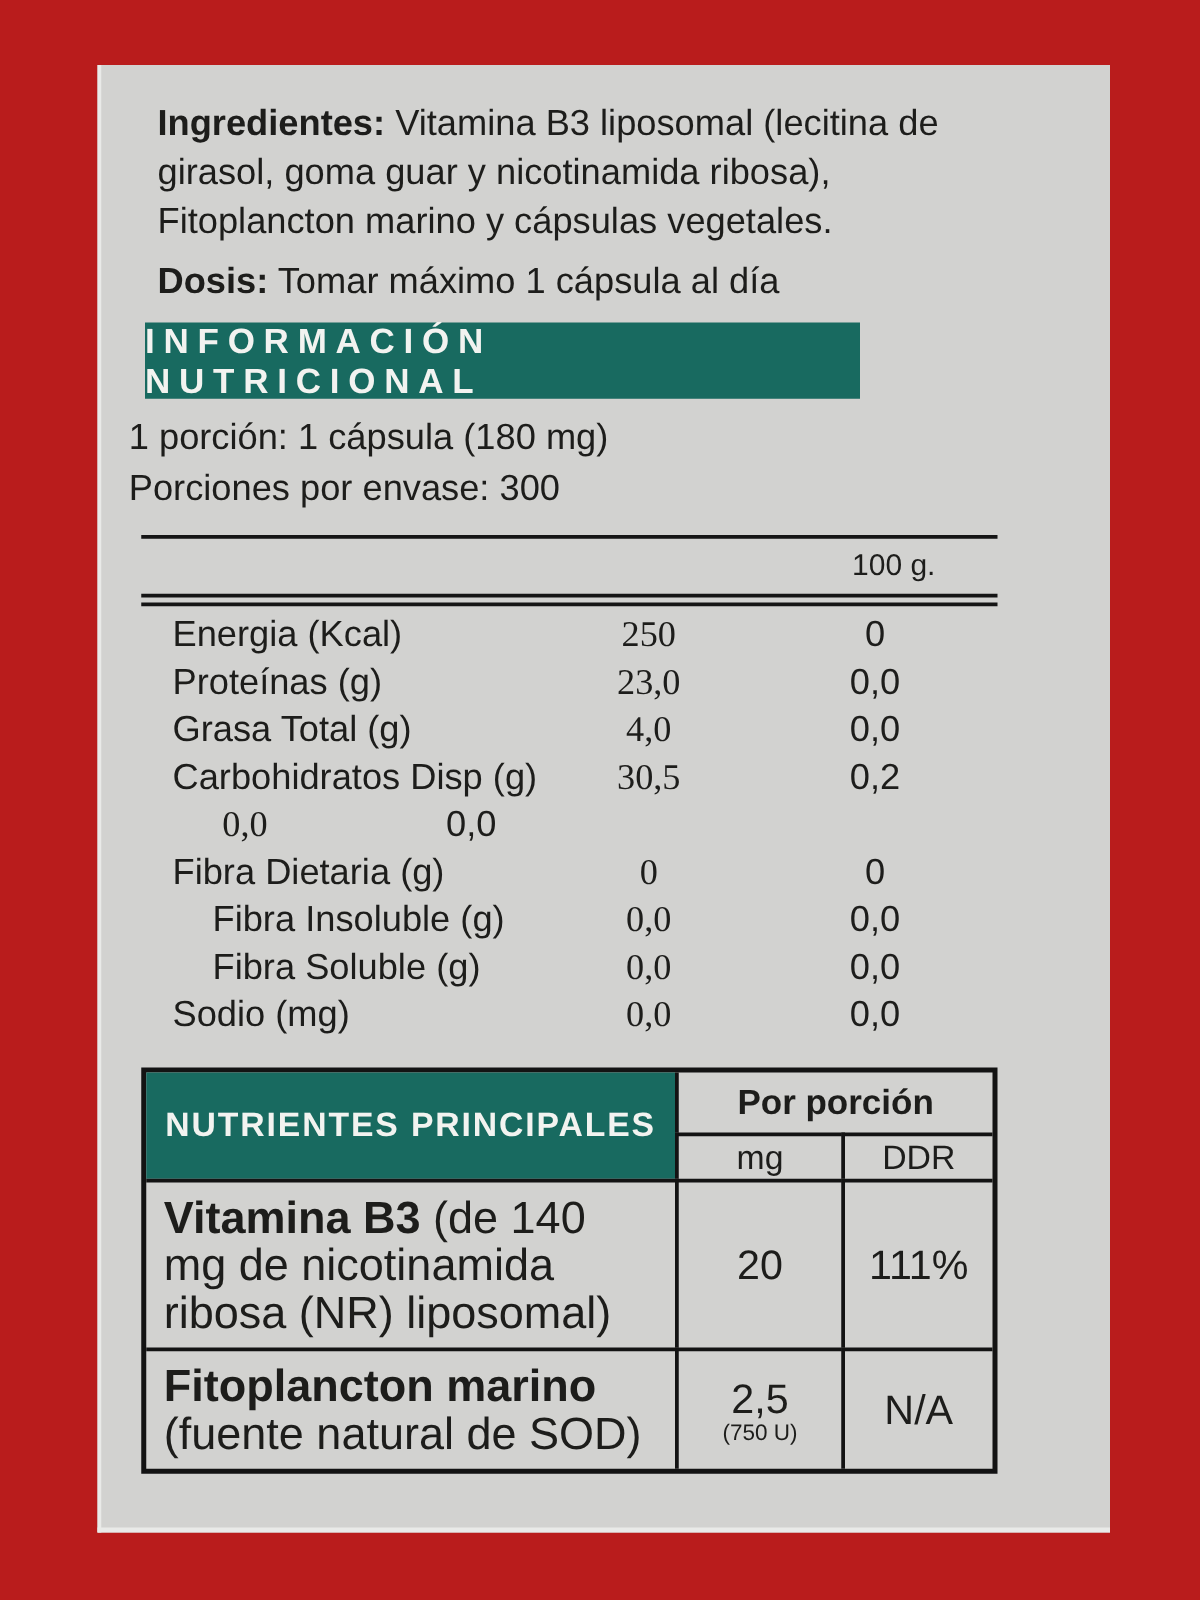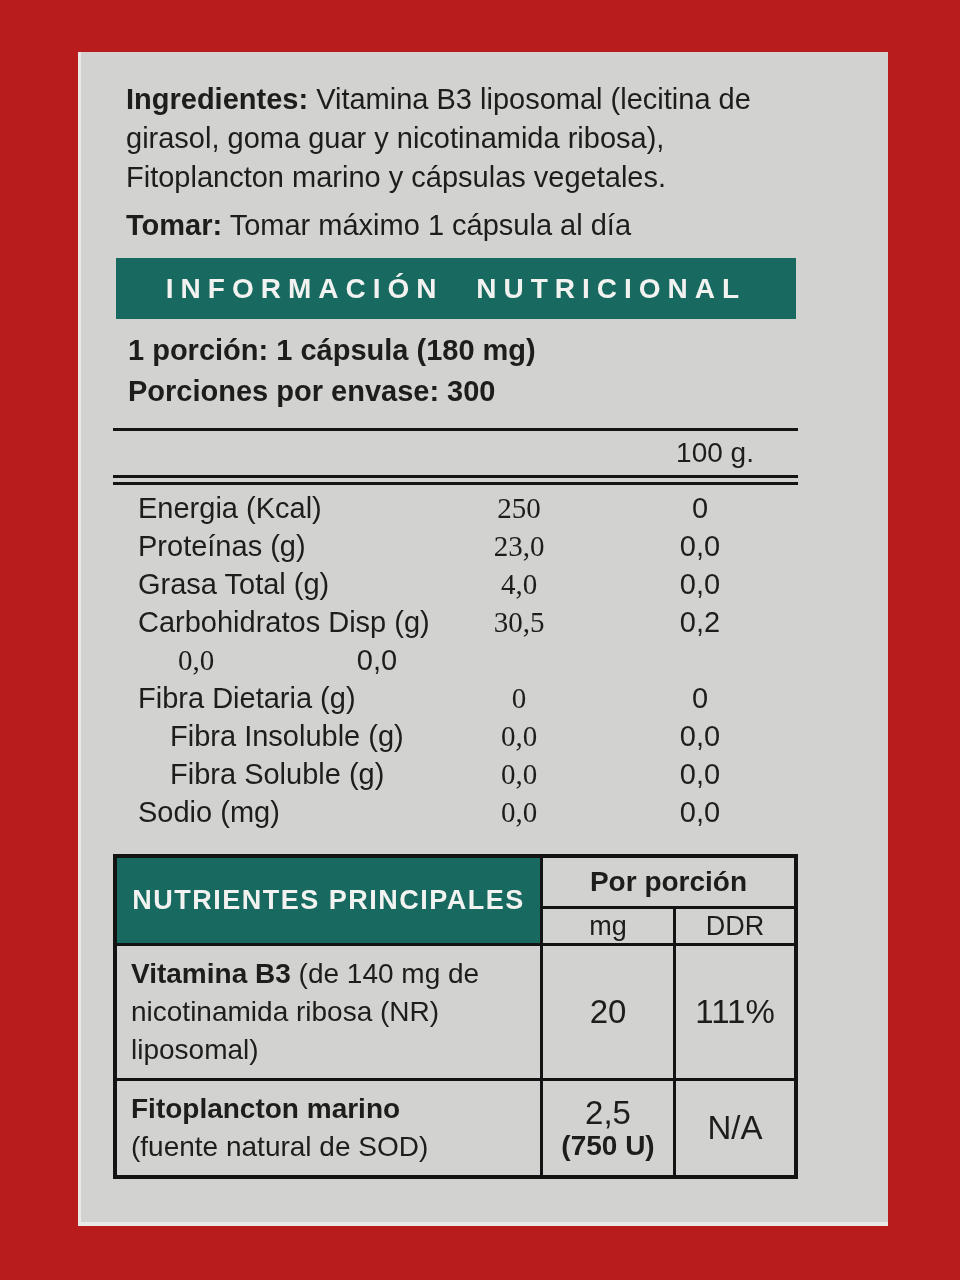--- a/index.html
+++ b/index.html
@@ -4,30 +4,30 @@
 <style>
   html,body{margin:0;padding:0;}
   body{font-family:"Liberation Sans","DejaVu Sans",sans-serif;}
   .canvas{position:relative;width:960px;height:1280px;background:#b91c1c;overflow:hidden;padding-left:16px;}
   .card{position:absolute;left:78px;top:52px;width:810px;height:1174px;background:#d2d2d0;
         border-left:3px solid #e9eae8;border-bottom:4px solid #e9eae8;box-sizing:border-box;
         color:#1d1d1b;}
   .para{margin:28px 25px 0 45px;width:700px;font-size:29px;line-height:39px;font-weight:500;}
   .para b{font-weight:700;}
   .para.dose{margin-top:9px;}
-  .teal-bar{margin:13px 0 0 35px;width:680px;height:61px;background:#186a60;color:#f2f3f0;
+  .teal-bar{margin:13px 0 0 35px;width:572px;height:61px;background:#186a60;color:#f2f3f0;
         display:flex;align-items:center;justify-content:center;font-size:28px;font-weight:700;
         letter-spacing:7px;word-spacing:18px;}
-  .serving{margin-left:47px;font-size:29px;line-height:41px;font-weight:700;}
+  .serving{margin-left:22px;font-size:29px;line-height:41px;font-weight:400;}
   .serving.first{margin-top:11px;}
   
   .t1{margin:16px 0 0 32px;width:685px;}
   .t1-head{display:flex;border-top:3px solid #151515;height:44px;align-items:center;}
   .t1-spacer{flex:1;}
-  .t1-v1{width:166px;text-align:center;font-size:28px;font-weight:500;}
+  .t1-v1{width:166px;text-align:center;font-size:24px;font-weight:500;}
   .t1-v2{width:196px;text-align:center;font-size:28px;font-weight:500;align-self:stretch;
          display:flex;align-items:center;justify-content:center;border-left:3px solid #151515;}
   .t1-doublerule{height:4px;border-top:3px solid #151515;border-bottom:3px solid #151515;margin-bottom:4px;}
   .t1-row{display:flex;height:38px;align-items:center;font-size:29px;}
   .t1-row .nm{flex:1;font-weight:500;margin-left:25px;}
   .t1-row .nm.indent{padding-left:32px;}
   .t1-row .v1{width:166px;text-align:center;font-family:Liberation Serif, serif;}
   .t1-row .v2{width:196px;text-align:center;}
   
   .t2{margin:23px 0 0 32px;width:685px;box-sizing:border-box;border:4px solid #131313;
@@ -35,38 +35,38 @@
   .t2 .cell{box-sizing:border-box;}
   .t2-title{grid-column:1;grid-row:1 / span 2;background:#186a60;color:#f2f3f0;
       display:flex;align-items:center;justify-content:center;text-align:center;
       font-size:27px;font-weight:700;letter-spacing:1.5px;}
   .t2-porcion{grid-column:2 / span 2;grid-row:1;border-left:3px solid #131313;height:48px;
       display:flex;align-items:center;justify-content:center;font-size:28px;font-weight:700;}
   .t2-mg,.t2-ddr{grid-row:2;border-top:3px solid #131313;height:37px;display:flex;
       align-items:center;justify-content:center;font-size:27px;font-weight:500;}
   .t2-mg{grid-column:2;border-left:3px solid #131313;}
   .t2-ddr{grid-column:3;border-left:3px solid #131313;}
-  .t2-label{border-top:3px solid #131313;padding:9px 14px 9px 14px;font-size:28px;line-height:38px;}
+  .t2-label{border-top:3px solid #131313;padding:9px 14px 9px 14px;font-size:36px;line-height:38px;}
   .t2-label b{font-weight:700;}
   .t2-label .rest.block{display:block;}
   .t2-val{border-top:3px solid #131313;border-left:3px solid #131313;display:flex;
       flex-direction:column;align-items:center;justify-content:center;font-size:33px;}
-  .t2-val .note{font-size:28px;margin-top:-2px;font-weight:bold;}
+  .t2-val .note{font-size:18px;margin-top:-2px;}
   .r1{min-height:114px;}
   .r2{min-height:93px;}
 </style>
 </head>
 <body>
 
 <div class="canvas">
   <div class="card">
 
     <p class="para"><b>Ingredientes:</b> <span>Vitamina B3 liposomal (lecitina de girasol, goma guar y nicotinamida ribosa), Fitoplancton marino y cápsulas vegetales.</span></p>
 
-    <p class="para dose"><b>Tomar:</b> <span>Tomar máximo 1 cápsula al día</span></p>
+    <p class="para dose"><b>Dosis:</b> <span>Tomar máximo 1 cápsula al día</span></p>
 
     <div class="teal-bar">INFORMACIÓN NUTRICIONAL</div>
 
     <div class="serving first">1 porción: 1 cápsula (180 mg)</div>
     <div class="serving">Porciones por envase: 300</div>
 
     <div class="t1">
       <div class="t1-head">
         <div class="t1-spacer"></div>
         <div class="t1-v1">100 g.</div>

